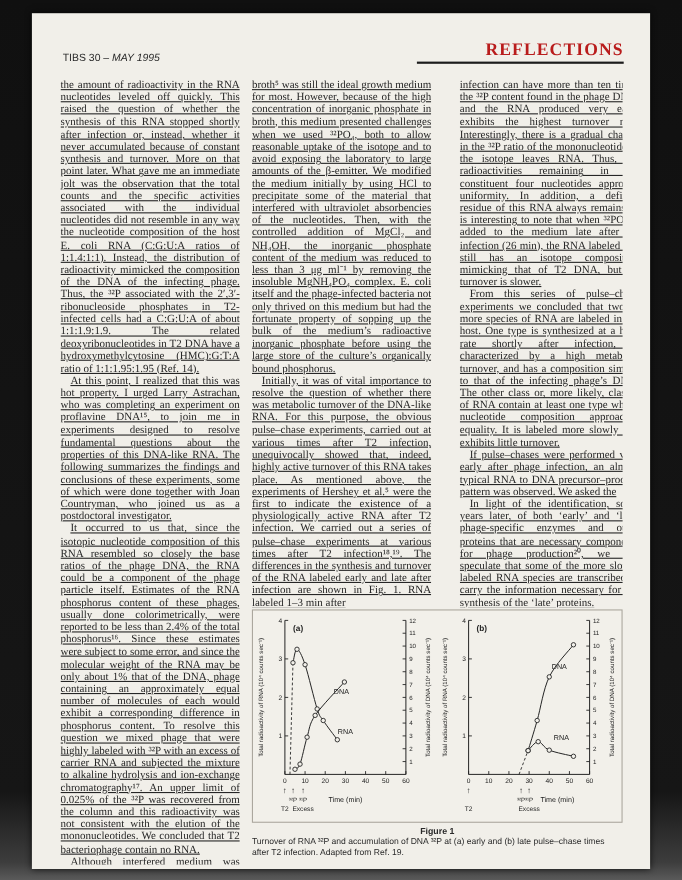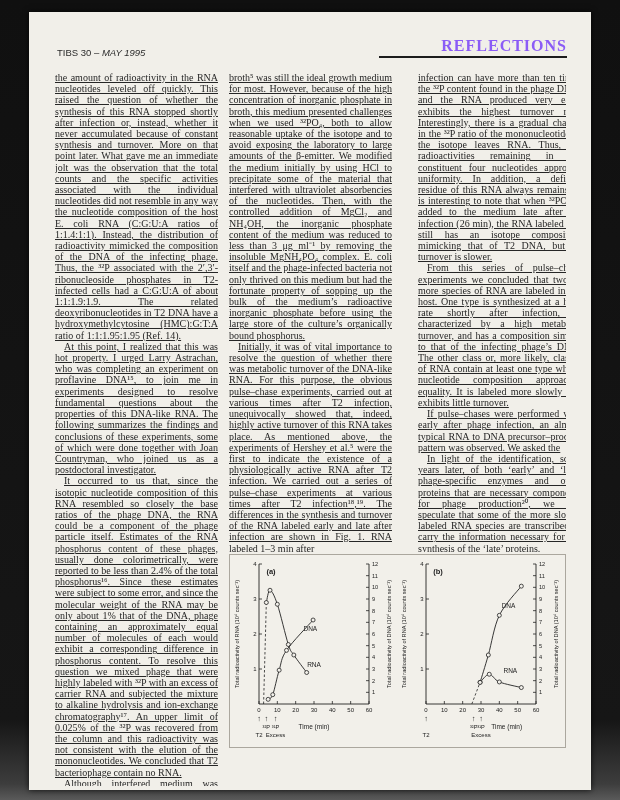--- a/index.html
+++ b/index.html
@@ -12,21 +12,21 @@
     position:absolute;left:29px;top:12px;width:562px;height:778px;
     background:#f1efe9;box-shadow:0 0 6px rgba(0,0,0,0.8);
     overflow:hidden;
   }
   .inner{padding:16px 24px 0 26px;}
   .hdr{display:flex;justify-content:space-between;align-items:flex-end;height:30px;}
   .hdr-left{font-family:"Liberation Sans",sans-serif;font-size:9.5px;color:#2a2a2a;padding-left:2px;}
   .hdr-left .date{font-style:italic;}
   .hdr-right{
     font-family:"Liberation Serif",serif;font-weight:bold;font-size:16px;letter-spacing:1px;
-    color:#8b5cf6;border-bottom:2.5px solid #1c1c1c;width:188px;text-align:right;
+    color:#b91c1c;border-bottom:2.5px solid #1c1c1c;width:188px;text-align:right;
     padding-bottom:1px;transform-origin:right bottom;
   }
   .content{display:flex;gap:11px;height:714px;overflow:hidden;margin-top:14px;}
   .col{width:163px;flex:0 0 163px;overflow:hidden;}
   .col p{
     margin:0;font-size:10px;line-height:11.2px;text-align:justify;color:#262626;
     hyphens:auto;
     text-decoration:underline;
   }
   .col p + p{text-indent:9px;}
@@ -224,16 +224,20 @@
               <text x="27" y="181" font-size="6" text-anchor="middle" fill="#222">T2</text>
               <text x="74.66666666666667" y="165" font-size="7.5" text-anchor="middle" fill="#222">↑</text>
               <text x="74.66666666666667" y="173" font-size="5.6" text-anchor="middle" fill="#222">³²P</text>
               <text x="82" y="165" font-size="7.5" text-anchor="middle" fill="#222">↑</text>
               <text x="82" y="173" font-size="5.6" text-anchor="middle" fill="#222">³¹P</text>
               <text x="82" y="181" font-size="6" text-anchor="middle" fill="#222">Excess</text>
               <text x="107.66666666666666" y="173" font-size="6.5" text-anchor="middle" fill="#222">Time (min)</text>
             </svg>
         </div>
 
+        <div class="figure-caption">
+          <div class="fig-label">Figure 1</div>
+          <div class="fig-text">Turnover of RNA ³²P and accumulation of DNA ³²P at (a) early and (b) late pulse–chase times after T2 infection. Adapted from Ref. 19.</div>
+        </div>
       </div>
     </div>
   </div>
 </div>
 
 </body></html>

